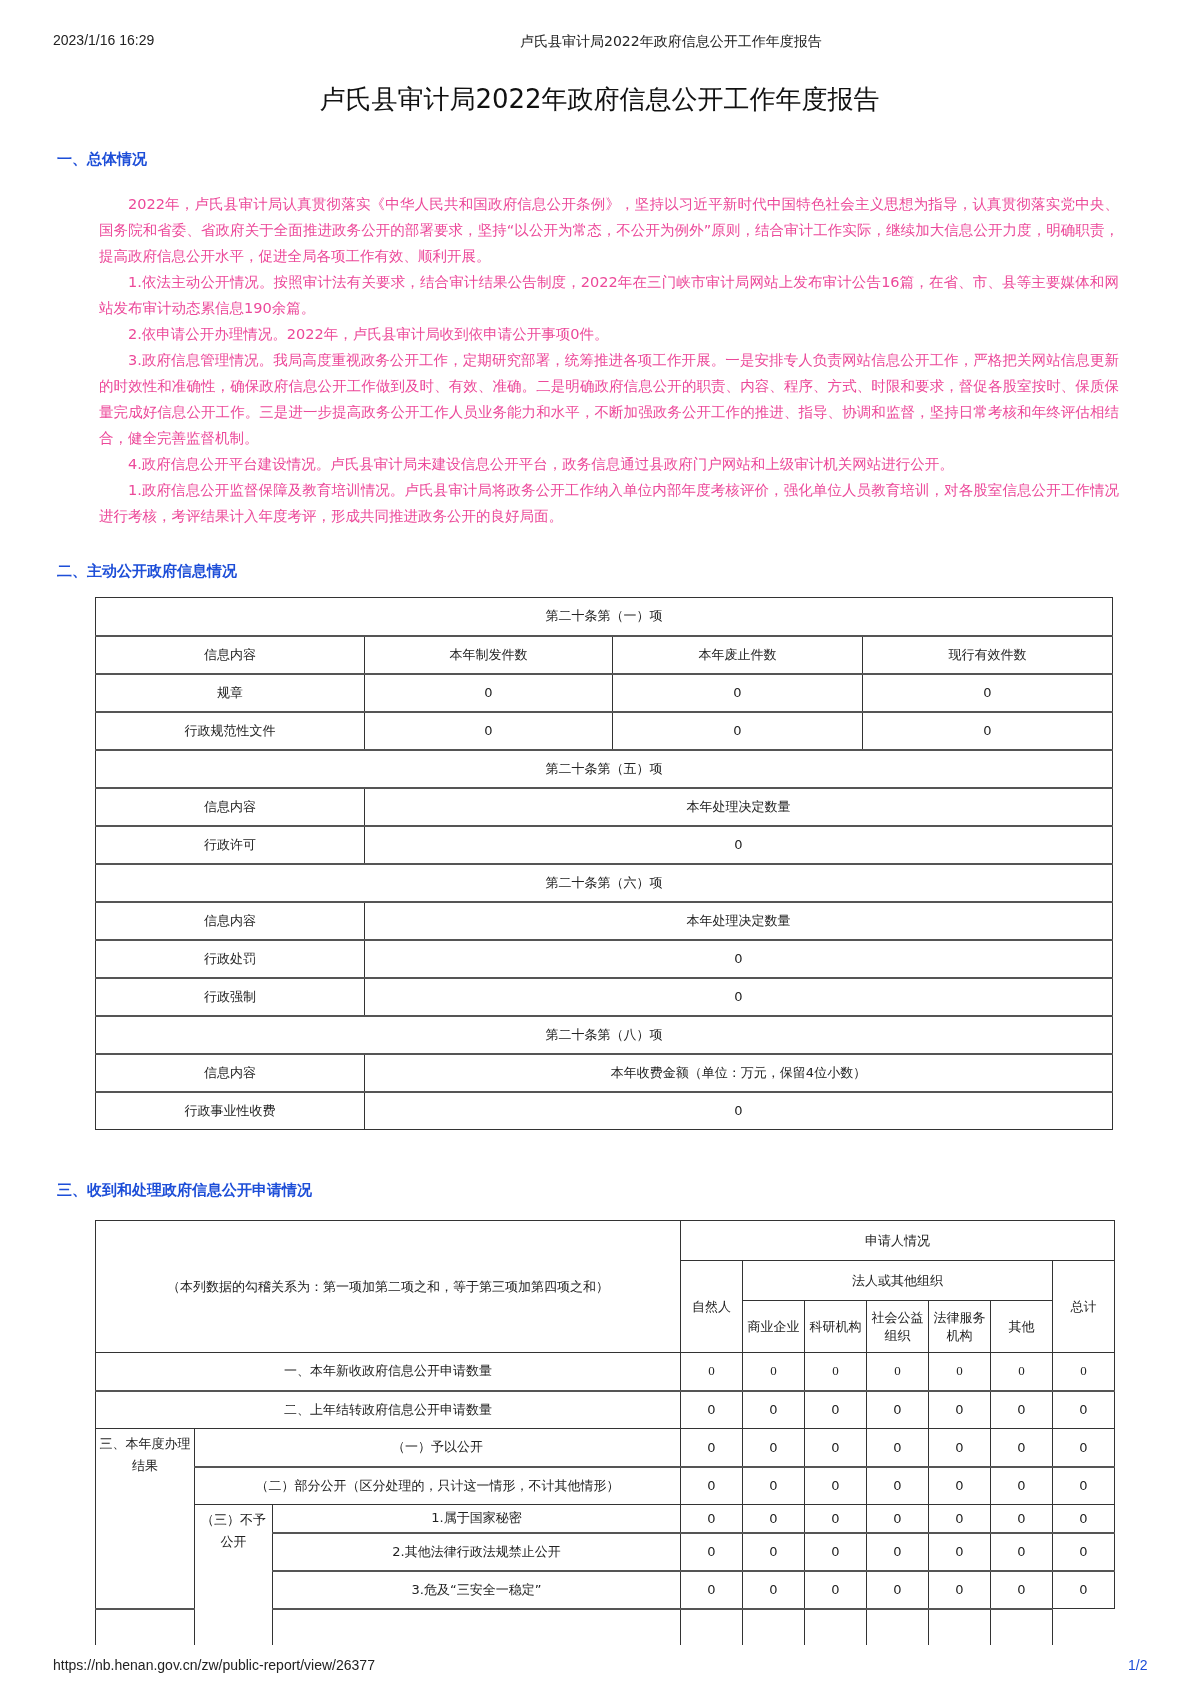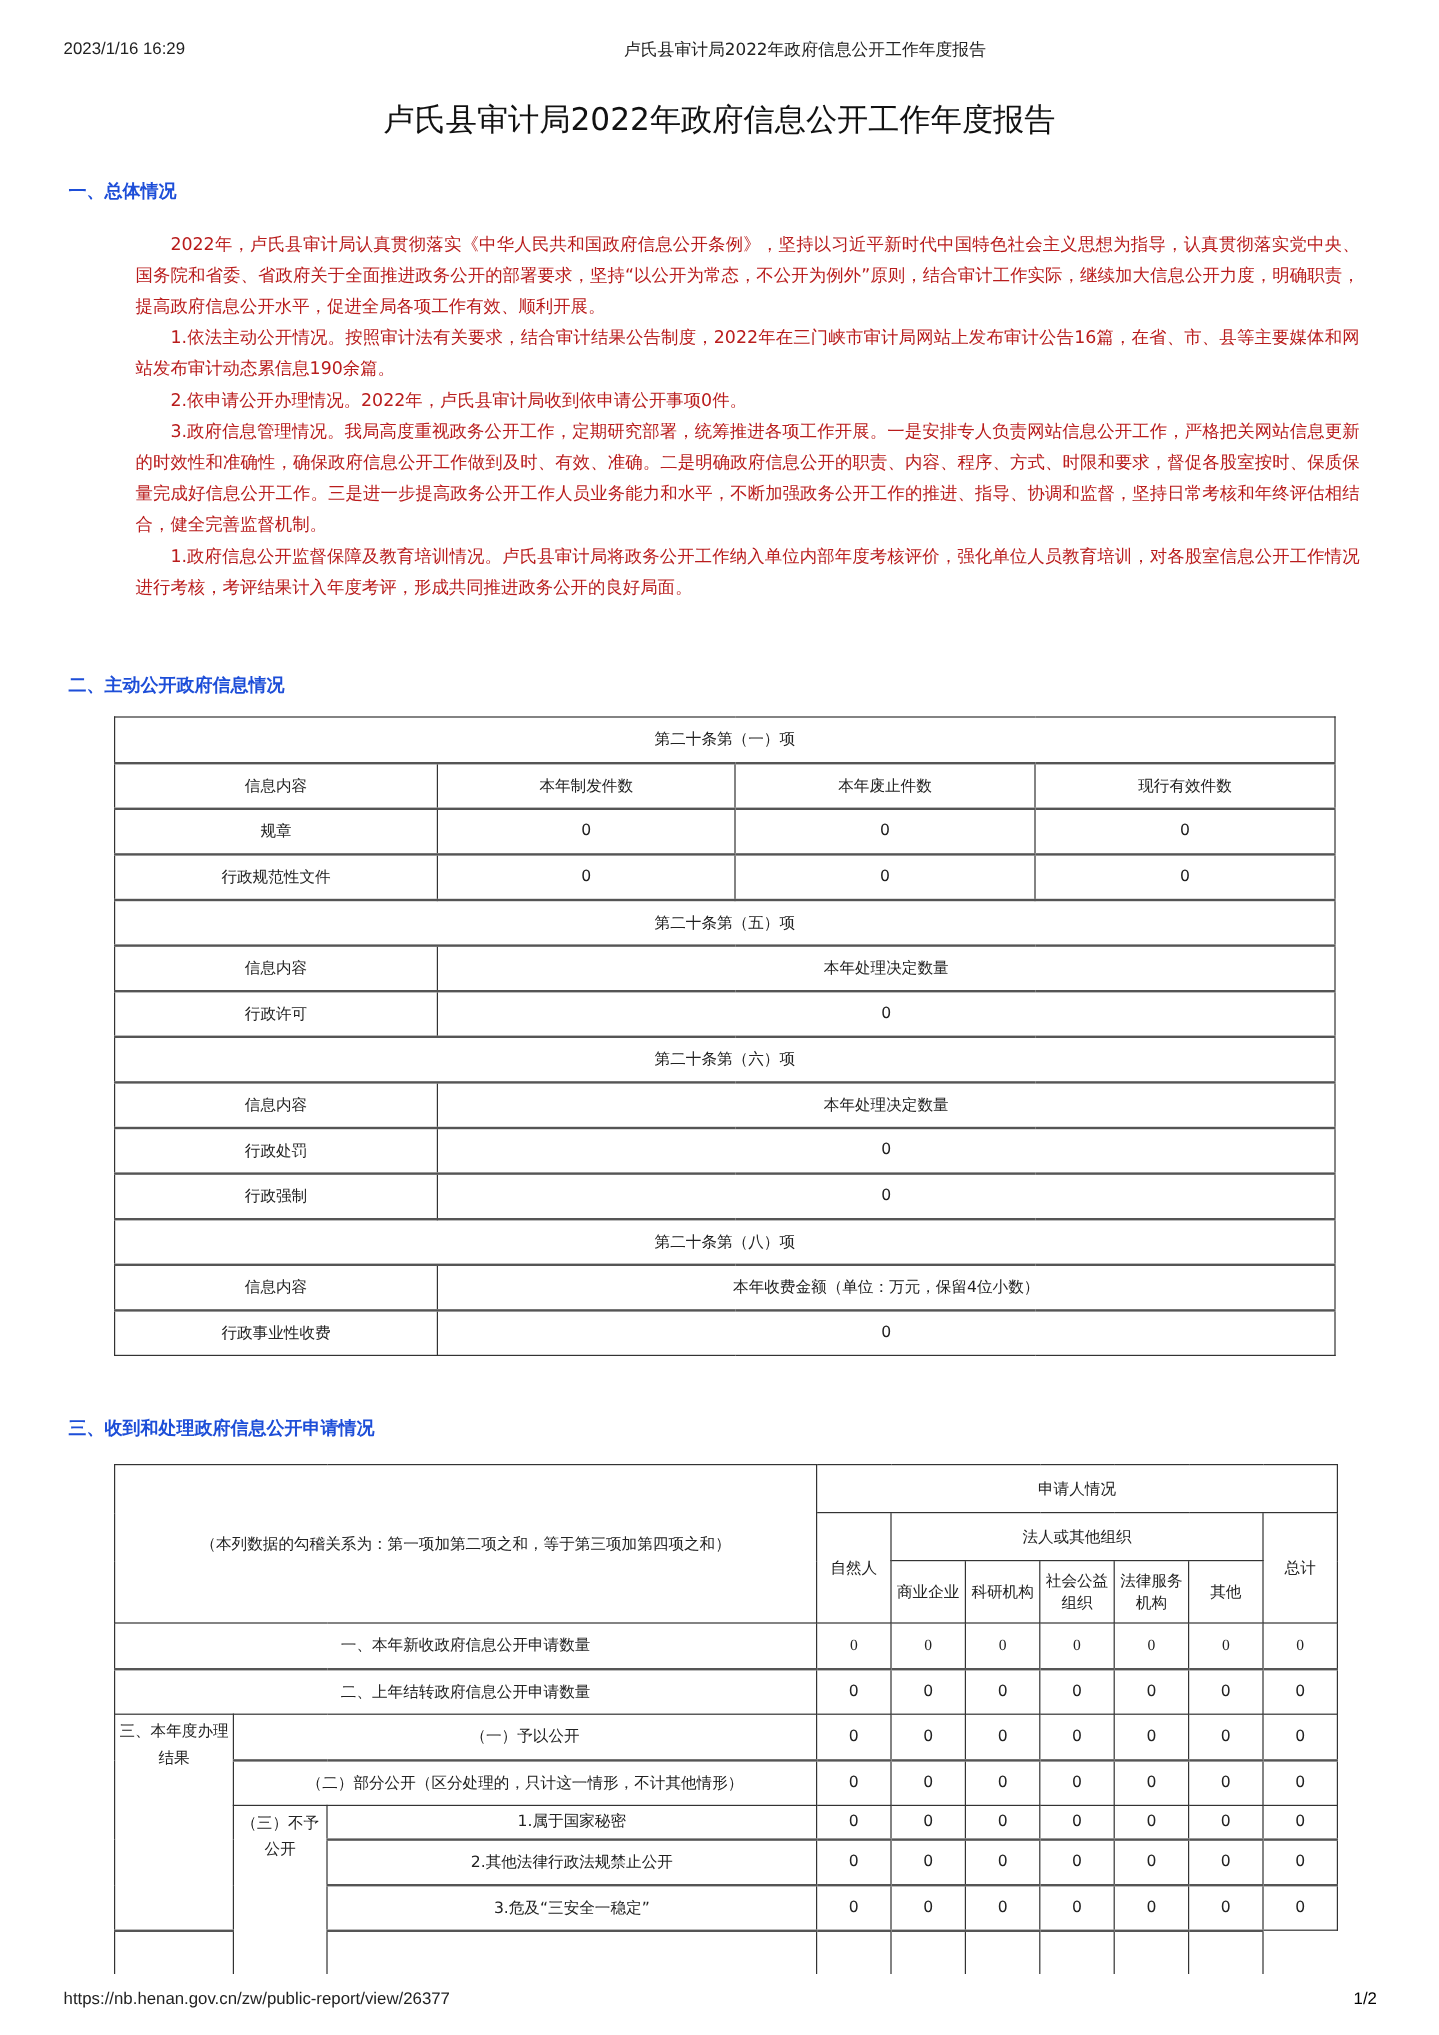--- a/index.html
+++ b/index.html
@@ -5,50 +5,51 @@
   html, body { margin: 0; padding: 0; background: #ffffff; }
   body {
     width: 1199px; height: 1696px; position: relative; overflow: hidden;
     font-family: "DejaVu Sans", "Liberation Sans", sans-serif;
     color: #1a1a1a;
   }
   .hdr-date { position: absolute; left: 53px; top: 32px; font-size: 14px; font-family: Liberation Sans, sans-serif; color: #222; }
   .hdr-title { position: absolute; left: 520px; top: 33px; font-size: 14px; color: #222; }
   .doc-title { position: absolute; left: 0; width: 1199px; top: 82px; text-align: center; font-size: 26px; color: #111; }
   .sec-h { position: absolute; left: 57px; font-size: 15px; font-weight: bold; color: #1d4ed8; }
-  .para-block { position: absolute; left: 113px; width: 1020px; font-size: 14.5px; line-height: 26px; color: #b91c1c; }
+  .para-block { position: absolute; left: 99px; width: 1020px; font-size: 14.5px; line-height: 26px; color: #ec4899; }
   .para-block p { margin: 0; text-indent: 2em; text-align: justify; }
   table.t { position: absolute; border-collapse: collapse; table-layout: fixed; font-size: 13px; color: #222; }
   table.t td { border: 1px solid #333; text-align: center; vertical-align: middle; padding: 0 2px; }
   table.t td.thick-top { border-top: 2px solid #555; }
   .t2 { left: 95px; top: 597px; width: 1017px; }
   .t2 tr { height: 38px; }
   .t3 { left: 95px; top: 1220px; width: 1019px; }
   .t3 td.lblcell { vertical-align: top; padding-top: 4px; line-height: 22px; margin-top: 24px; }
   .footer-url { position: absolute; left: 53px; top: 1657px; font-size: 14px; font-family: "Liberation Sans", sans-serif; color: #222; }
-  .footer-page { position: absolute; left: 1128px; top: 1657px; font-size: 14px; font-family: "Liberation Sans", sans-serif; color: #000000; }
+  .footer-page { position: absolute; left: 1128px; top: 1657px; font-size: 14px; font-family: "Liberation Sans", sans-serif; color: #1d4ed8; }
   .clip-wrap { position: absolute; left: 0; top: 0; width: 1199px; height: 1645px; overflow: hidden; }
 </style>
 </head>
 <body>
 
 <div class="hdr-date">2023/1/16 16:29</div>
 <div class="hdr-title">卢氏县审计局2022年政府信息公开工作年度报告</div>
 
 <div class="clip-wrap">
 
 <h1 class="doc-title" style="margin:0;font-weight:normal;">卢氏县审计局2022年政府信息公开工作年度报告</h1>
 
 <div class="sec-h" style="top:150px;">一、总体情况</div>
 
 <div class="para-block" style="top:191px;">
   <p>2022年，卢氏县审计局认真贯彻落实《中华人民共和国政府信息公开条例》，坚持以习近平新时代中国特色社会主义思想为指导，认真贯彻落实党中央、国务院和省委、省政府关于全面推进政务公开的部署要求，坚持“以公开为常态，不公开为例外”原则，结合审计工作实际，继续加大信息公开力度，明确职责，提高政府信息公开水平，促进全局各项工作有效、顺利开展。</p>
   <p>1.依法主动公开情况。按照审计法有关要求，结合审计结果公告制度，2022年在三门峡市审计局网站上发布审计公告16篇，在省、市、县等主要媒体和网站发布审计动态累信息190余篇。</p>
   <p>2.依申请公开办理情况。2022年，卢氏县审计局收到依申请公开事项0件。</p>
   <p>3.政府信息管理情况。我局高度重视政务公开工作，定期研究部署，统筹推进各项工作开展。一是安排专人负责网站信息公开工作，严格把关网站信息更新的时效性和准确性，确保政府信息公开工作做到及时、有效、准确。二是明确政府信息公开的职责、内容、程序、方式、时限和要求，督促各股室按时、保质保量完成好信息公开工作。三是进一步提高政务公开工作人员业务能力和水平，不断加强政务公开工作的推进、指导、协调和监督，坚持日常考核和年终评估相结合，健全完善监督机制。</p>
+  <p>4.政府信息公开平台建设情况。卢氏县审计局未建设信息公开平台，政务信息通过县政府门户网站和上级审计机关网站进行公开。</p>
   <p>1.政府信息公开监督保障及教育培训情况。卢氏县审计局将政务公开工作纳入单位内部年度考核评价，强化单位人员教育培训，对各股室信息公开工作情况进行考核，考评结果计入年度考评，形成共同推进政务公开的良好局面。</p>
 </div>
 
 <div class="sec-h" style="top:562px;">二、主动公开政府信息情况</div>
 
 <table class="t t2">
   <colgroup>
         <col style="width:269px">
         <col style="width:248px">
         <col style="width:250px">

